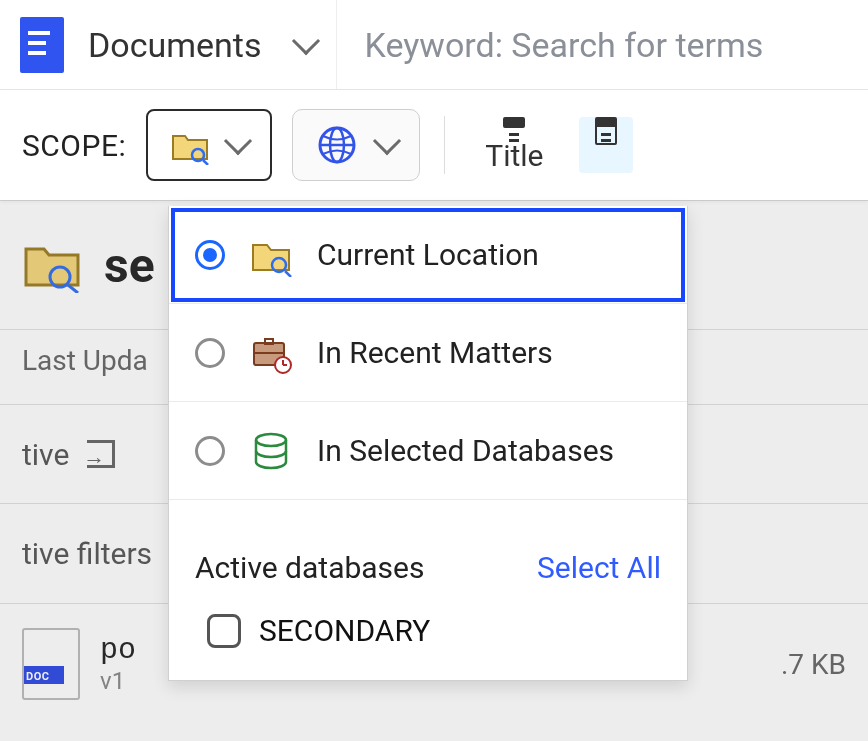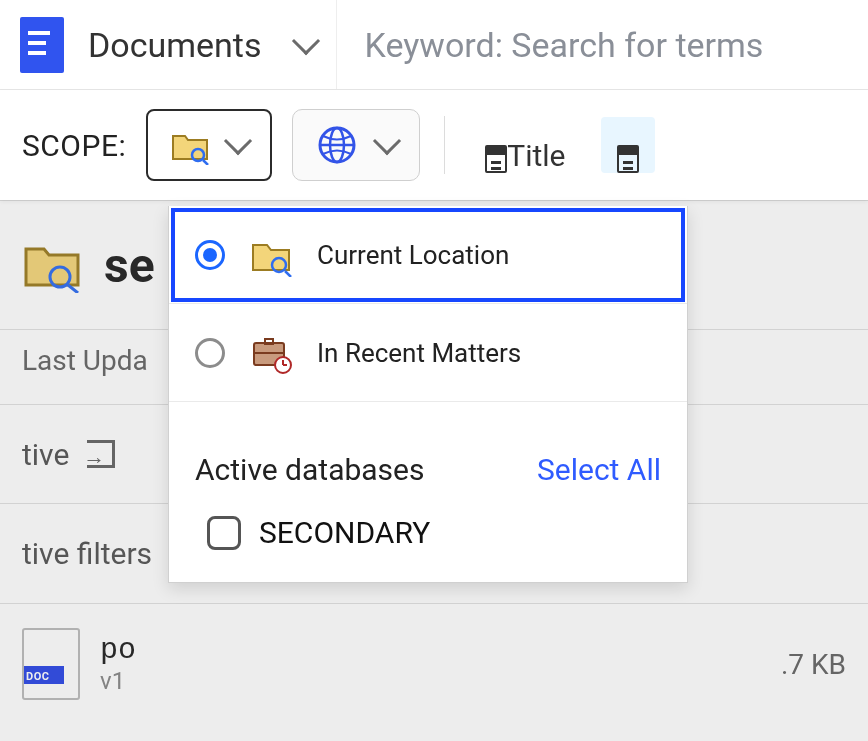--- a/index.html
+++ b/index.html
@@ -96,27 +96,29 @@
     border-radius: 8px;
   }
   .scope-sep {
     width: 1px;
     height: 58px;
     background: #dcdcdc;
     margin: 0 4px;
   }
   .scope-chip {
     display: flex;
-    align-items: flex-end;
+    align-items: center;
+    gap: 10px;
     height: 56px;
     padding: 0 16px;
     font-size: 30px;
     color: #333;
     border-radius: 4px;
     cursor: pointer;
+    flex-direction: column;
   }
   .scope-chip.selected {
     background: #e8f6ff;
   }
   .chip-icon {
     width: 22px; height: 28px;
     border: 2px solid #333;
     border-radius: 2px;
     position: relative;
     background: linear-gradient(#333 0 8px, transparent 8px);
@@ -204,21 +206,21 @@
     height: 98px;
     padding: 0 26px;
     border-bottom: 1px solid #eaeaea;
     cursor: pointer;
   }
   .dd-item:last-of-type { border-bottom: none; }
   .dd-item.selected {
     outline: 4px solid #1747ff;
     outline-offset: -6px;
   }
-  .dd-item .label { font-size: 26px; color: #222; }
+  .dd-item .label { font-size: 30px; color: #222; }
 
   .radio {
     width: 30px; height: 30px;
     border: 3px solid #8c8c8c;
     border-radius: 50%;
     display: flex; align-items: center; justify-content: center;
     flex-shrink: 0;
   }
   .radio.checked { border-color: #1b66ff; }
   .radio.checked::after {
@@ -374,20 +376,31 @@
         <rect x="16" y="8" width="8" height="5" fill="none" stroke="#7a3b1f" stroke-width="2"></rect>
         <line x1="5" y1="22" x2="35" y2="22" stroke="#7a3b1f" stroke-width="2"></line>
         <circle cx="34" cy="34" r="8" fill="#fff" stroke="#b02828" stroke-width="2"></circle>
         <line x1="34" y1="34" x2="34" y2="29" stroke="#b02828" stroke-width="2"></line>
         <line x1="34" y1="34" x2="38" y2="34" stroke="#b02828" stroke-width="2"></line>
       </svg>
     </span>
     <span class="label">In Recent Matters</span>
   </div>
 
+  <div class="dd-item">
+    <span class="radio"></span>
+    <span class="ico">
+      <svg viewBox="0 0 44 44">
+        <ellipse cx="22" cy="11" rx="15" ry="6" fill="none" stroke="#2b8a3e" stroke-width="2.5"></ellipse>
+        <path d="M7 11v22c0 3.3 6.7 6 15 6s15-2.7 15-6V11" fill="none" stroke="#2b8a3e" stroke-width="2.5"></path>
+        <path d="M7 22c0 3.3 6.7 6 15 6s15-2.7 15-6" fill="none" stroke="#2b8a3e" stroke-width="2.5"></path>
+      </svg>
+    </span>
+    <span class="label">In Selected Databases</span>
+  </div>
 
   <div class="dd-section">
     <div class="dd-sec-head">
       <span class="title">Active databases</span>
       <span class="link">Select All</span>
     </div>
 
     <div class="dd-db">
       <span class="cbx"></span>
       <span>SECONDARY</span>

